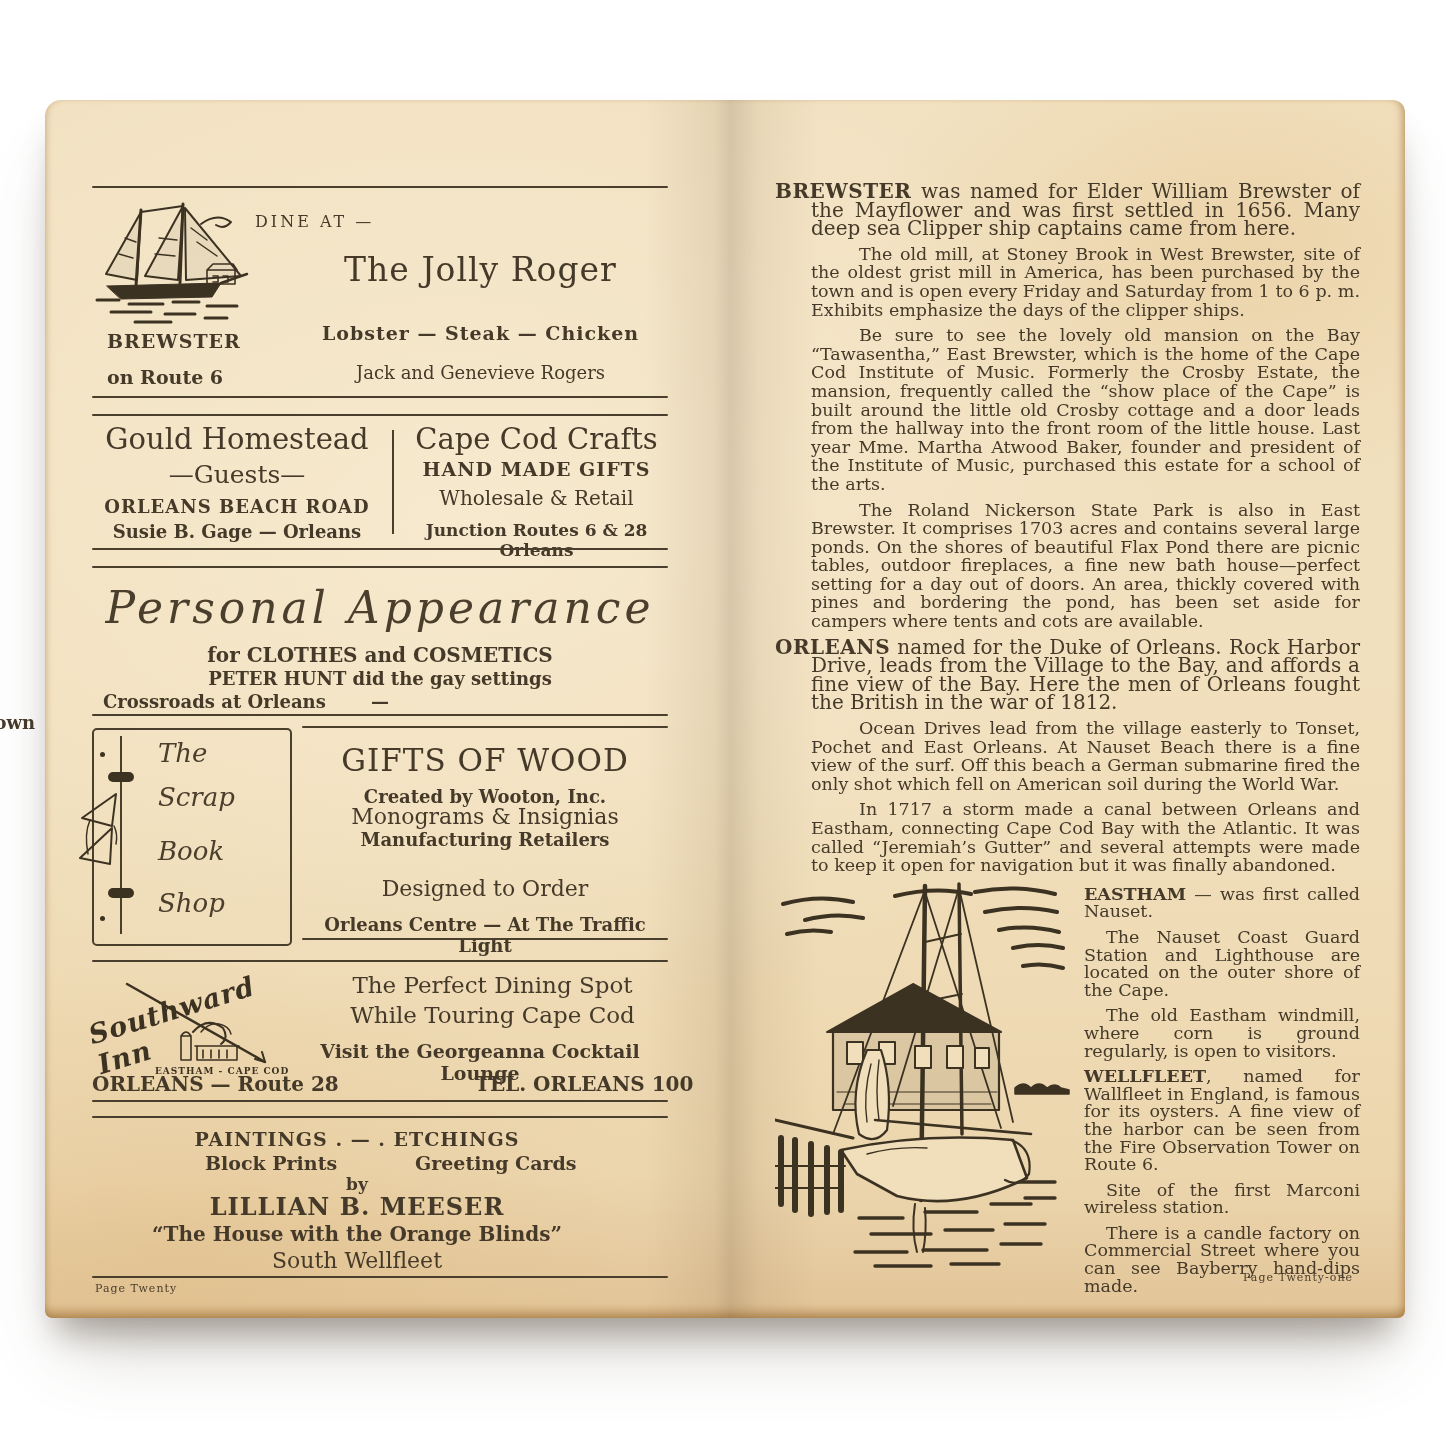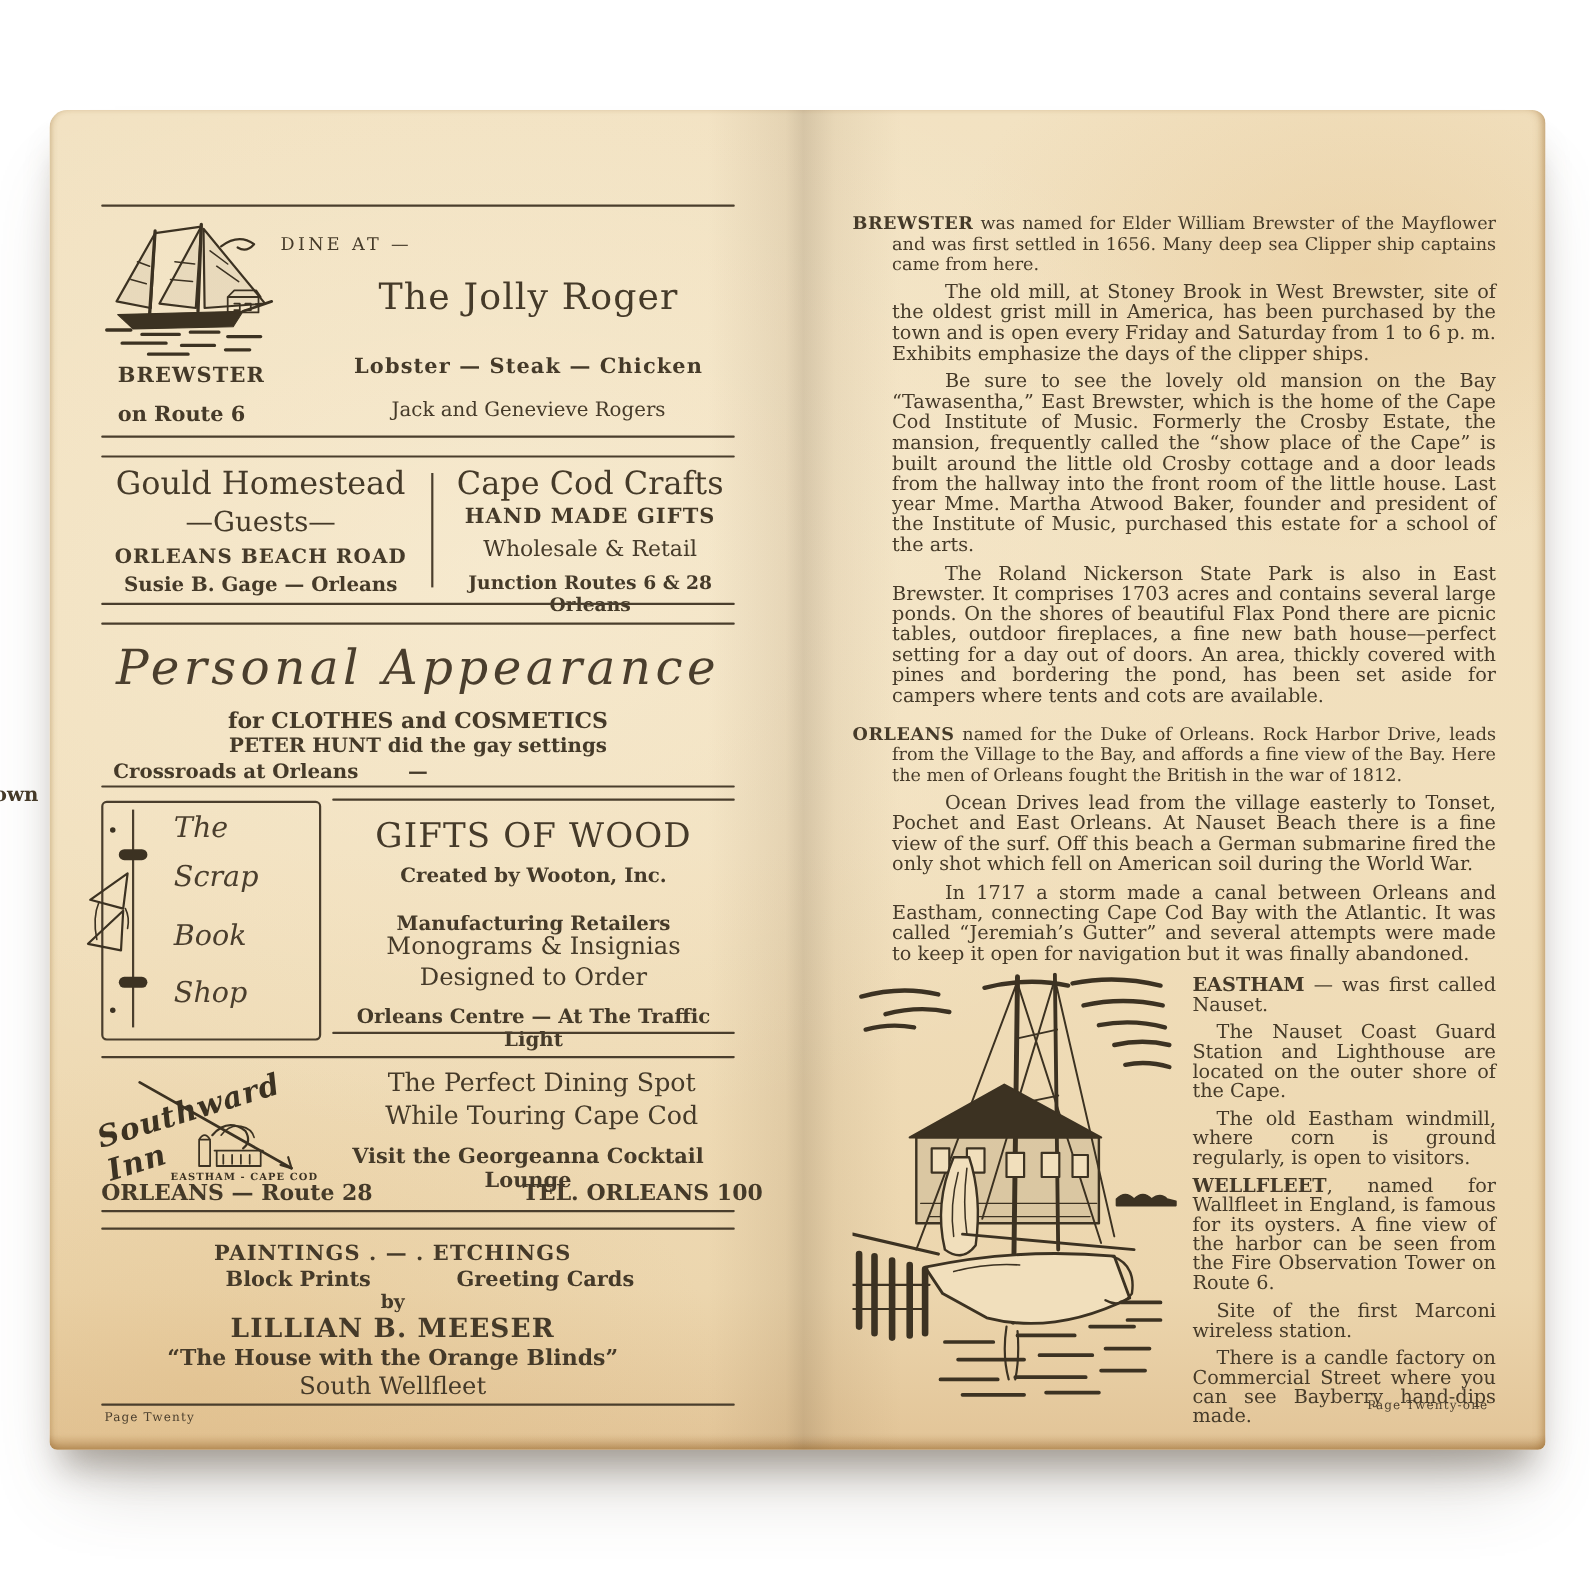--- a/index.html
+++ b/index.html
@@ -36,22 +36,22 @@
   .page-left{left:0;width:685px;}
   .page-right{left:685px;width:675px;box-sizing:border-box;padding:78px 45px 0 45px;}
   .abs{position:absolute;}
   .rule{position:absolute;height:2px;background:#4a3e2d;border-radius:1px;}
   .vrule{position:absolute;width:2px;background:#4a3e2d;}
   .ctr{text-align:center;}
   .b{font-weight:bold;}
   .small-caps{letter-spacing:3px;}
   svg.ink-art{stroke:#3c3222;fill:none;stroke-linecap:round;stroke-linejoin:round;}
   
-  .entry{margin:16px 0 7px;padding-left:36px;text-indent:-36px;text-align:justify;
-         font-size:16px;line-height:18.6px;}
+  .entry{margin:4px 0 7px;padding-left:36px;text-indent:-36px;text-align:justify;
+         font-size:20px;line-height:18.6px;}
   .entry .lead{font-weight:bold;letter-spacing:.5px;}
   .para{margin:0 0 7px 36px;text-indent:48px;text-align:justify;
         font-size:17.5px;line-height:18.6px;}
   .illus-row{display:flex;margin-top:4px;}
   .side-col{flex:1;padding-top:4px;}
   .entry-sm{margin:0 0 8px;text-align:justify;font-size:17.5px;line-height:17.6px;}
   .entry-sm .lead{font-weight:bold;}
   .para-sm{margin:0 0 8px;text-indent:22px;text-align:justify;font-size:17.5px;line-height:17.6px;}
   .footer{font-size:11px;letter-spacing:1px;color:#4a3e2d;}
   
@@ -131,21 +131,21 @@
         <div class="scrap-word" style="top:8px;">The</div>
         <div class="scrap-word" style="top:52px;">Scrap</div>
         <div class="scrap-word" style="top:106px;">Book</div>
         <div class="scrap-word" style="top:158px;">Shop</div>
       </div>
 
       <div class="rule" style="left:257px;top:626px;width:366px;"></div>
       <div class="abs ctr" style="left:257px;top:642px;width:366px;font-size:31px;letter-spacing:1px;">GIFTS OF WOOD</div>
       <div class="abs ctr b" style="left:257px;top:686px;width:366px;font-size:18px;">Created by Wooton, Inc.</div>
       <div class="abs ctr b" style="left:257px;top:711px;width:366px;font-size:18px;margin-top:18px;">Manufacturing Retailers</div>
-      <div class="abs ctr" style="left:257px;top:748px;width:366px;font-size:22px;">Monograms &amp; Insignias</div>
+      <div class="abs ctr" style="left:257px;top:704px;width:366px;font-size:22px;">Monograms &amp; Insignias</div>
       <div class="abs ctr" style="left:257px;top:776px;width:366px;font-size:22px;">Designed to Order</div>
       <div class="abs ctr b" style="left:257px;top:814px;width:366px;font-size:18px;">Orleans Centre — At The Traffic Light</div>
       <div class="rule" style="left:257px;top:838px;width:366px;"></div>
       <div class="rule" style="left:47px;top:860px;width:576px;"></div>
 
       <div class="abs" style="left:52px;top:866px;width:215px;height:122px;">
         <svg class="abs ink-art" style="left:0;top:0;" width="215" height="122" viewBox="0 0 215 122">
           <path d="M30,18 L168,96" stroke-width="2.5"></path>
           <path d="M168,96 l-10,-3 m10,3 l-3,-10" stroke-width="2"></path>
           <path d="M96,66 q14,-16 30,-4 q6,10 -2,16" stroke-width="2"></path>

